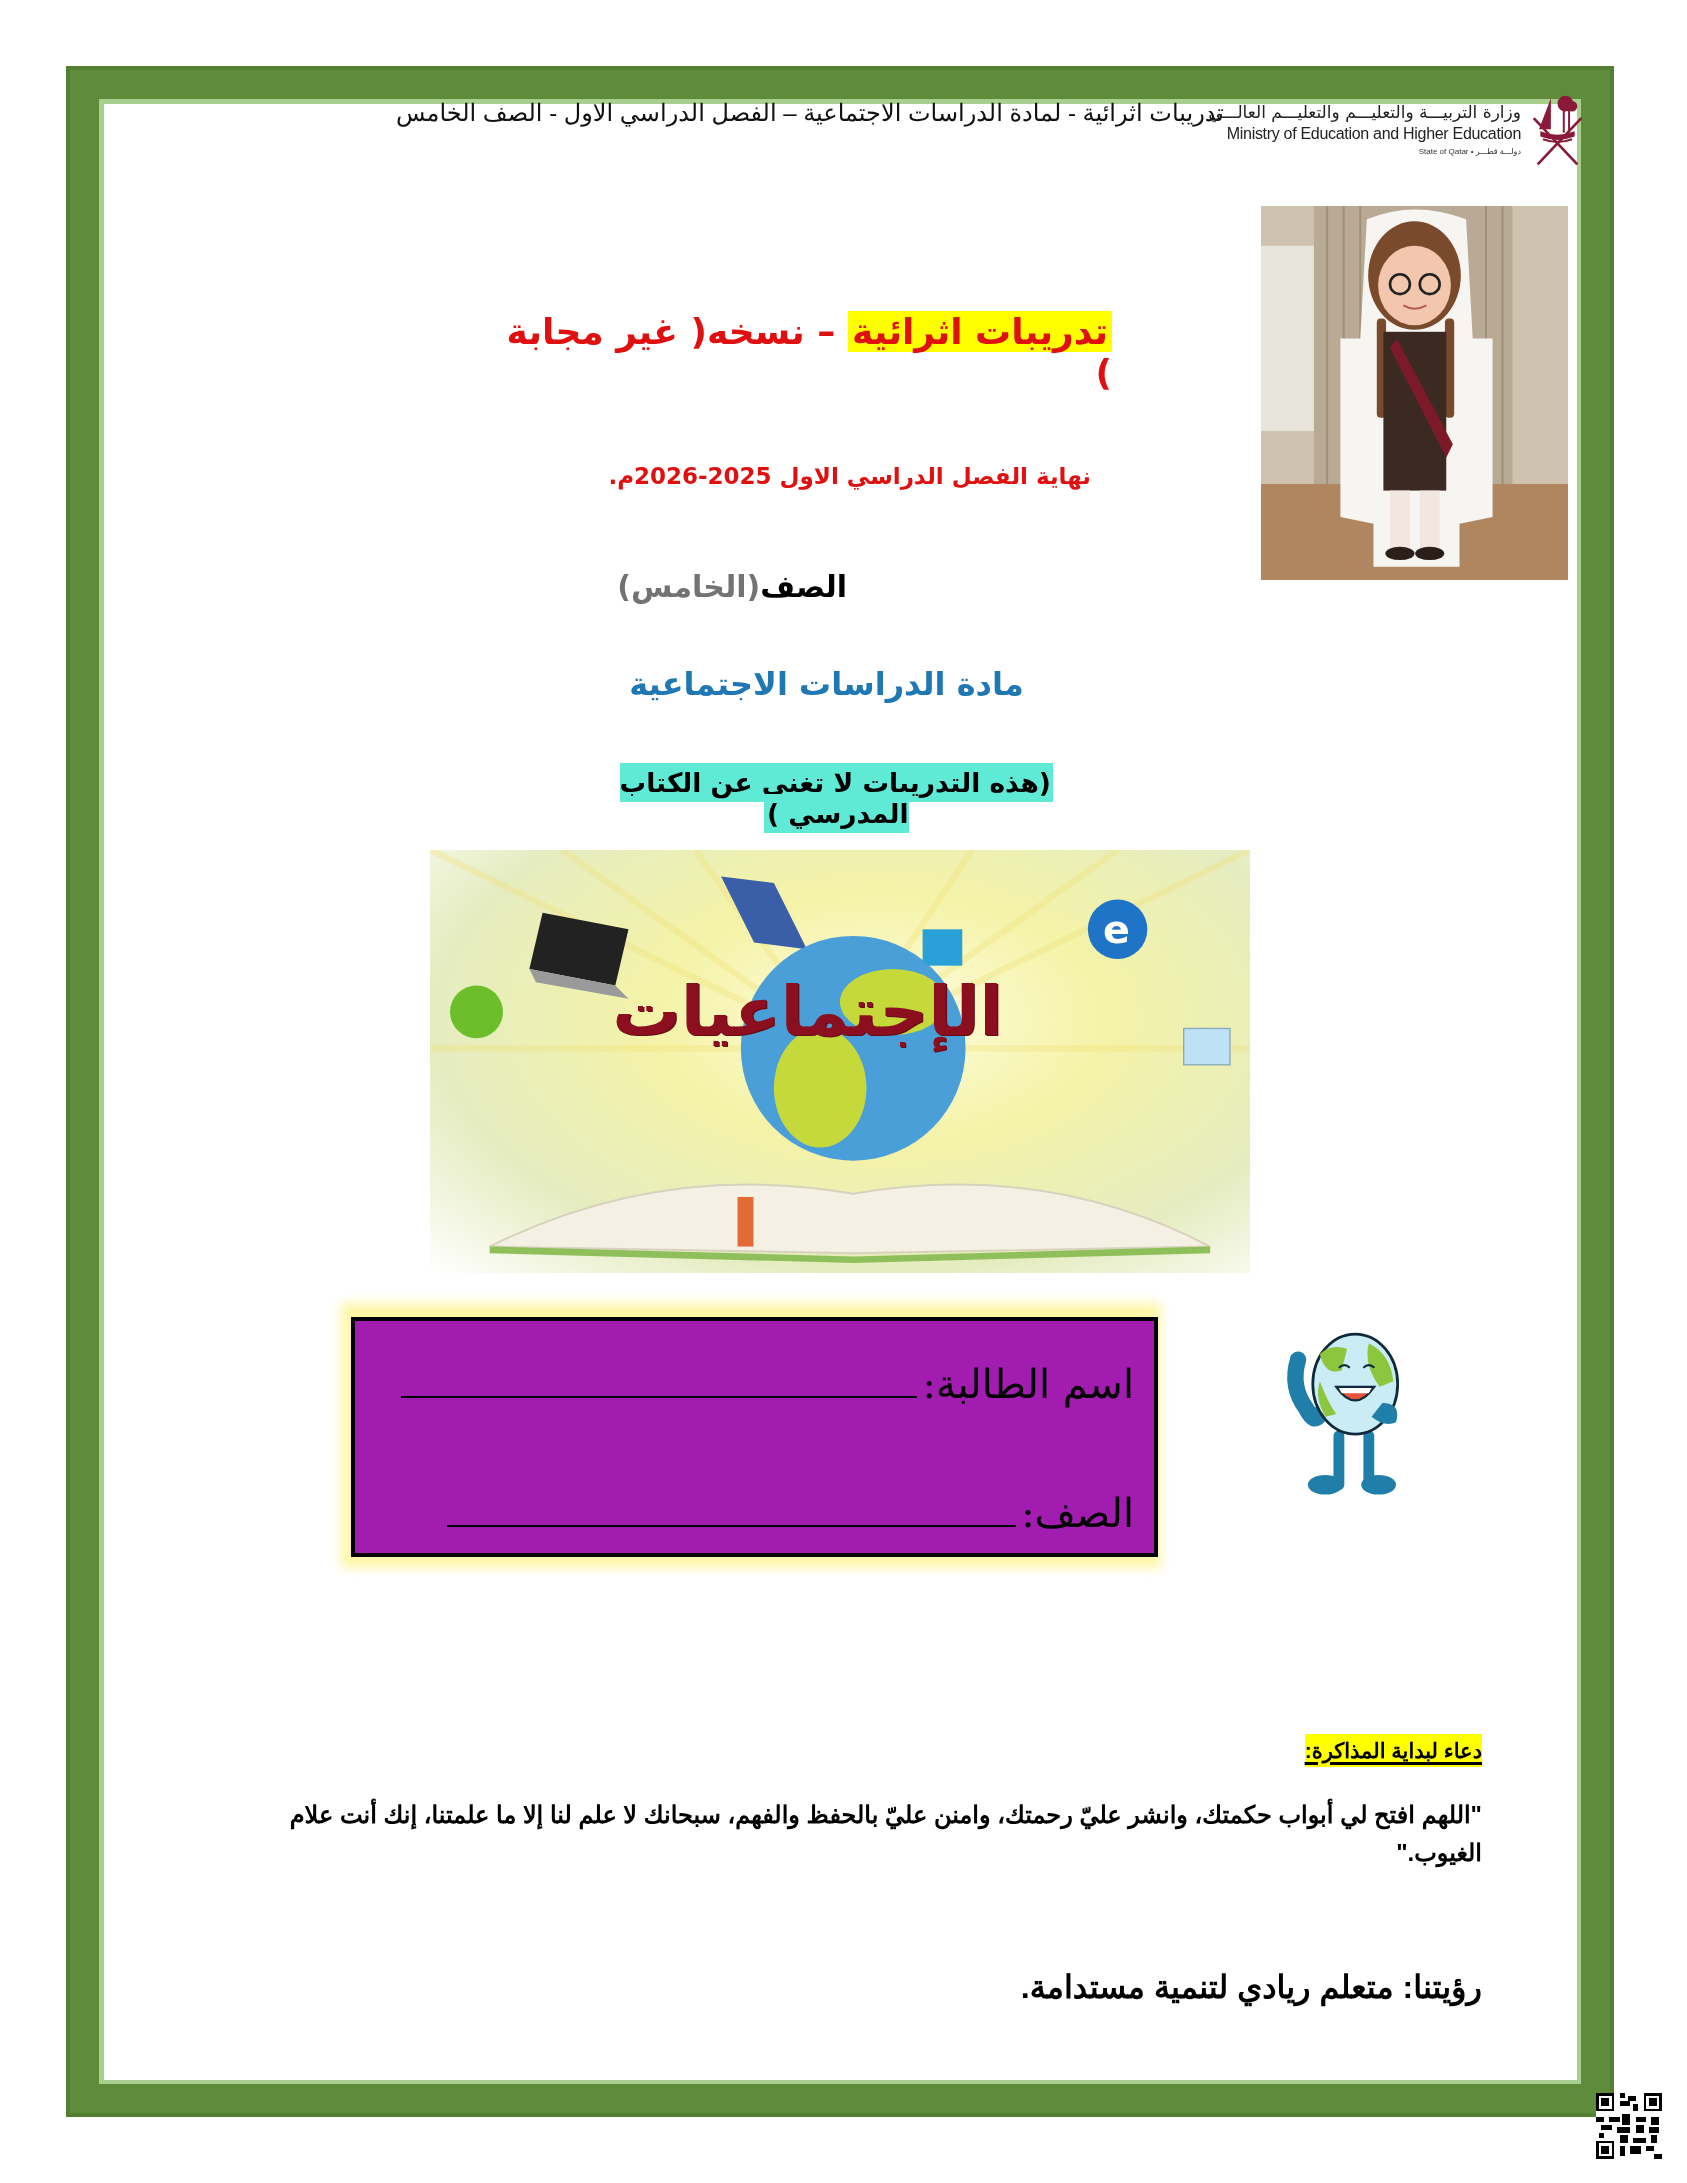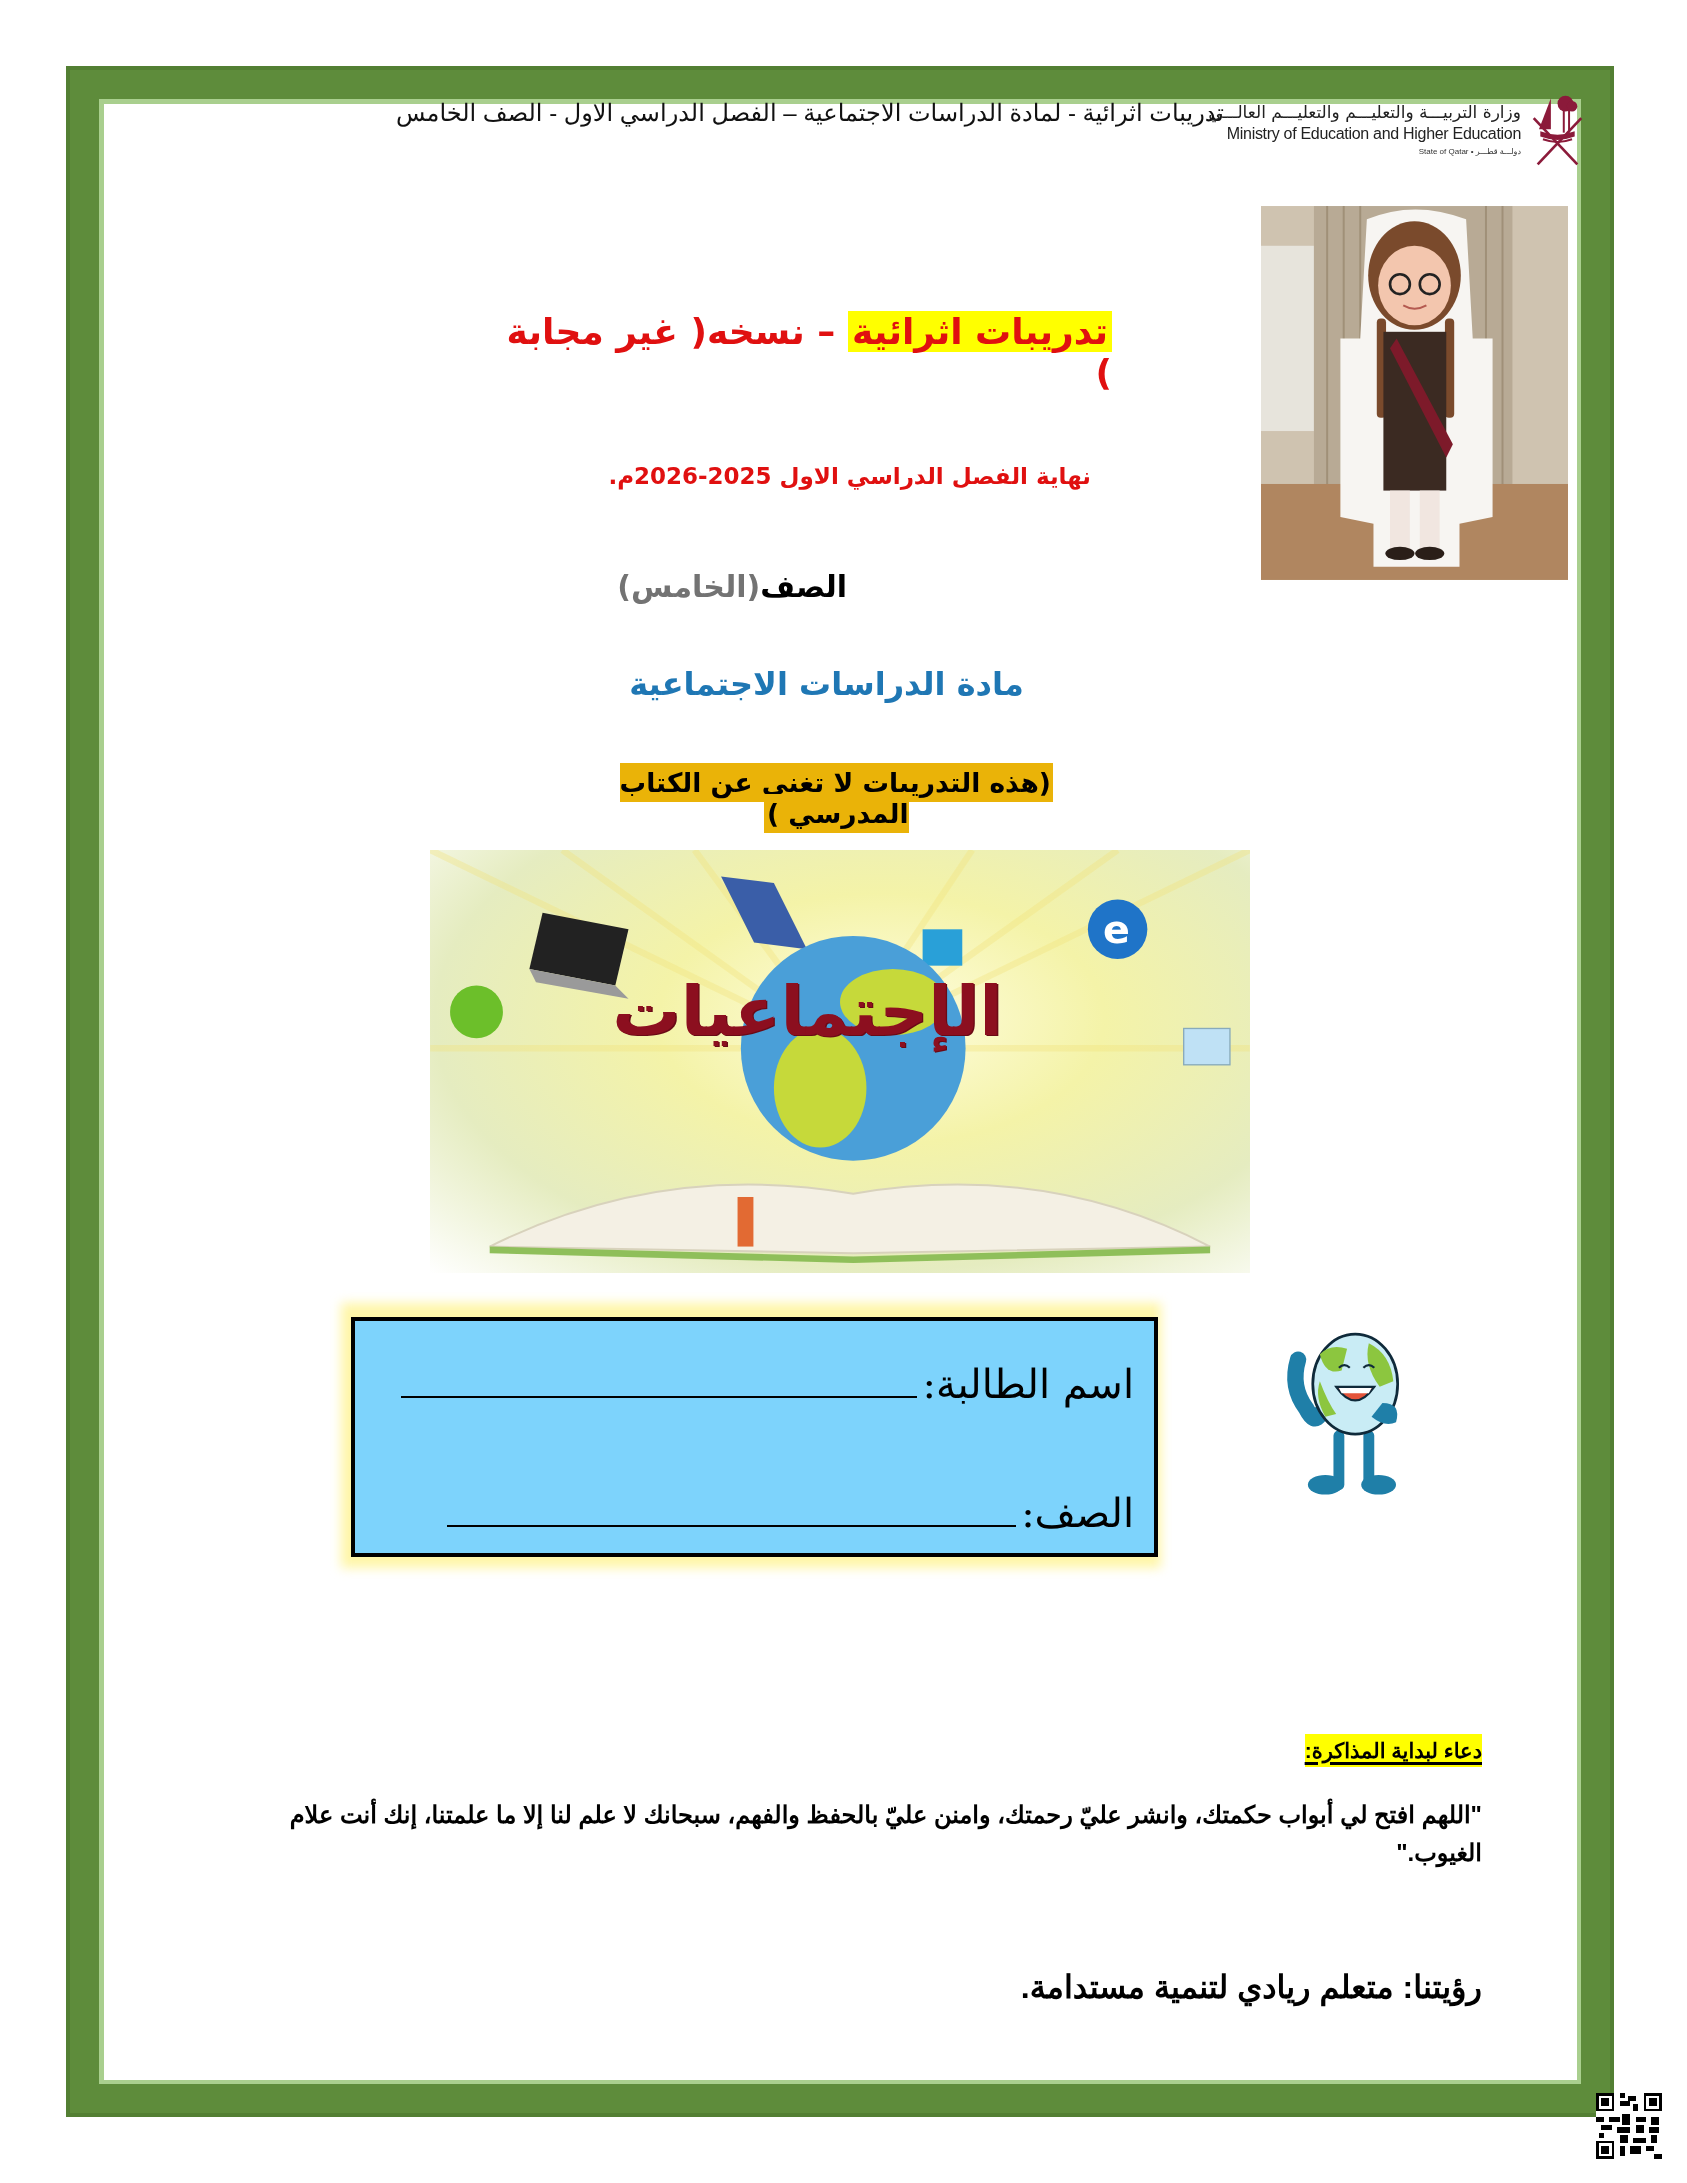--- a/index.html
+++ b/index.html
@@ -24,27 +24,27 @@
   .title1 { left:503px; top:311px; width:609px; text-align:right; font-size:36px; font-weight:bold; color:#e01010; font-family:"DejaVu Sans", sans-serif; direction:rtl; }
   .title1 .hl { background:#ffff00; padding:0 4px; }
 
   .title2 { left:370px; top:463px; width:721px; text-align:right; font-size:23px; font-weight:bold; color:#e01010; direction:rtl; }
   .title3 { left:569px; top:569px; width:278px; text-align:right; font-size:30px; font-weight:bold; direction:rtl; }
   .title3 .black { color:#000; }
   .title3 .red { color:#737373; }
 
   .subject { left:595px; top:665px; width:463px; text-align:center; font-size:32px; font-weight:bold; color:#1f77b4; direction:rtl; }
   .note { left:562px; top:767px; width:549px; text-align:center; font-size:26.5px; font-weight:bold; color:#000; direction:rtl; }
-  .note span { background:#eab308; padding:4px 2.6px; }
+  .note span { background:#5eead4; padding:4px 2.6px; }
 
   .banner { left:430px; top:850px; width:820px; height:423px; background:radial-gradient(ellipse at 55% 40%, #fffde0 0%, #f4f3a8 35%, #e5ecc0 70%, #ffffff 100%); overflow:hidden; }
   .banner-title { position:absolute; left:93px; top:122px; width:569px; text-align:center; font-size:68px; font-weight:bold; color:#8c0f1f; direction:rtl; letter-spacing:-1.3px; text-shadow:1.3px 1.3px 0 #6a0a16; }
 
   .namebox-glow { left:341px; top:1303px; width:820px; height:265px; background:#fff6a8; filter:blur(5.3px); }
-  .namebox { left:351px; top:1317px; width:807px; height:240px; background:#7dd3fc; border:4px solid #000; box-sizing:border-box; }
+  .namebox { left:351px; top:1317px; width:807px; height:240px; background:#a21caf; border:4px solid #000; box-sizing:border-box; }
   .name-row { position:absolute; right:20px; font-size:40px; direction:rtl; white-space:nowrap; font-family:"DejaVu Serif", serif; }
   .name-row .line { display:inline-block; border-bottom:2.6px solid #000; height:0; vertical-align:baseline; margin-right:5.3px; }
 
   .mascot { left:1260px; top:1313px; width:185px; height:202px; }
 
   .duaa-h { left:1257px; top:1739px; width:225px; text-align:right; font-size:21px; font-weight:bold; direction:rtl; font-family:"Liberation Sans", sans-serif; }
   .duaa-h span { background:#ffff00; text-decoration:underline; text-decoration-thickness:2.6px; text-underline-offset:4px; padding:5px 0; }
   .duaa-t { left:225px; top:1796px; width:1257px; text-align:right; font-size:24px; font-weight:bold; line-height:38px; direction:rtl; font-family:"Liberation Sans", sans-serif; }
 
   .vision { left:926px; top:1968px; width:556px; text-align:right; font-size:32px; font-weight:bold; direction:rtl; font-family:"Liberation Sans", sans-serif; }

